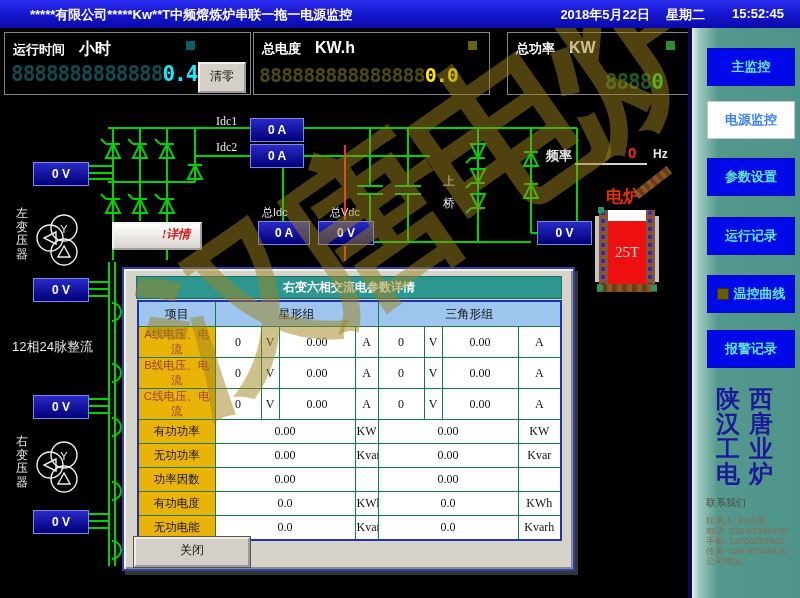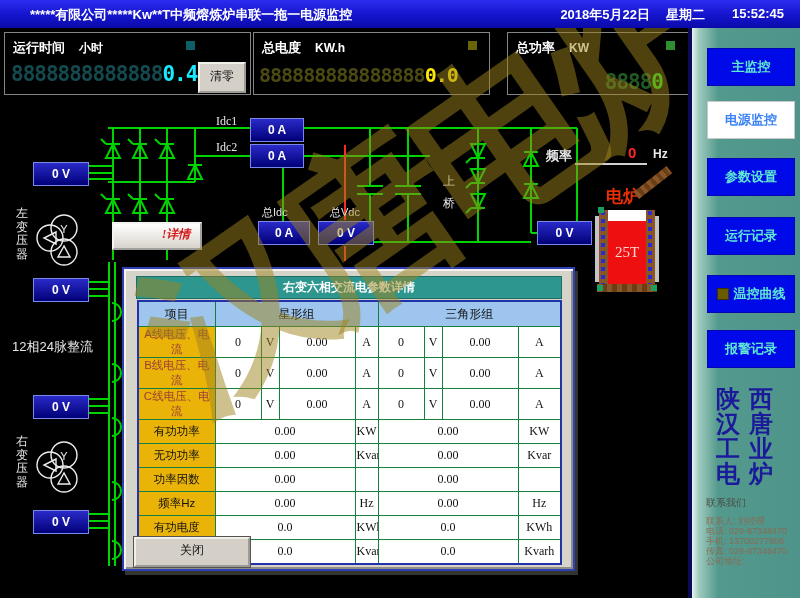--- a/index.html
+++ b/index.html
@@ -12,21 +12,21 @@
   .tb-title{position:absolute;left:30px;top:6px;white-space:nowrap;}
   .tb-date{position:absolute;right:150px;top:6px;}
   .tb-week{position:absolute;right:95px;top:6px;}
   .tb-time{position:absolute;right:16px;top:6px;}
   
   .panel{position:absolute;background:#000;border:1px solid #858585;z-index:5;}
   .p1{left:4px;top:32px;width:245px;height:61px;}
   .p2{left:253px;top:32px;width:235px;height:61px;}
   .p3{left:507px;top:32px;width:183px;height:61px;}
   .plabel{position:absolute;left:8px;top:6px;color:#fff;font-size:13px;font-weight:bold;}
-  .plabel .unit{margin-left:14px;font-size:12px;margin-top:48px;}
+  .plabel .unit{margin-left:14px;font-size:16px;margin-top:48px;}
   .pind{position:absolute;top:8px;width:9px;height:9px;}
   .seg{position:absolute;font-family:"DejaVu Sans Mono",monospace;font-weight:bold;white-space:nowrap;}
   .p1 .seg{left:6px;top:29px;font-size:21px;letter-spacing:-1px;}
   .p2 .seg{left:5px;top:30px;font-size:20px;letter-spacing:-1px;}
   .p3 .seg{right:28px;top:29px;font-size:21px;letter-spacing:-1px;margin-top:8px;}
   .g1{color:#14494e;} .v1{color:#17eaff;}
   .g2{color:#4c4a12;} .v2{color:#ffe800;}
   .g3{color:#215a21;} .v3{color:#1fdc1f;}
   .btn3d{background:#d4d0c8;border:2px outset #f0efe8;color:#111;font-size:12px;
          text-align:center;cursor:pointer;font-family:"Liberation Sans",sans-serif;}
@@ -319,27 +319,20 @@
             <td>Kvar</td>
       </tr>
       <tr>
         <td class="lbl">功率因数</td>
         <td colspan="3">0.00</td>
             <td></td>
         <td colspan="3">0.00</td>
             <td></td>
       </tr>
       <tr>
-        <td class="lbl">频率Hz</td>
-        <td colspan="3">0.00</td>
-            <td>Hz</td>
-        <td colspan="3">0.00</td>
-            <td>Hz</td>
-      </tr>
-      <tr>
         <td class="lbl">有功电度</td>
         <td colspan="3">0.0</td>
             <td>KWh</td>
         <td colspan="3">0.0</td>
             <td>KWh</td>
       </tr>
       <tr>
         <td class="lbl">无功电能</td>
         <td colspan="3">0.0</td>
             <td>Kvarh</td>

